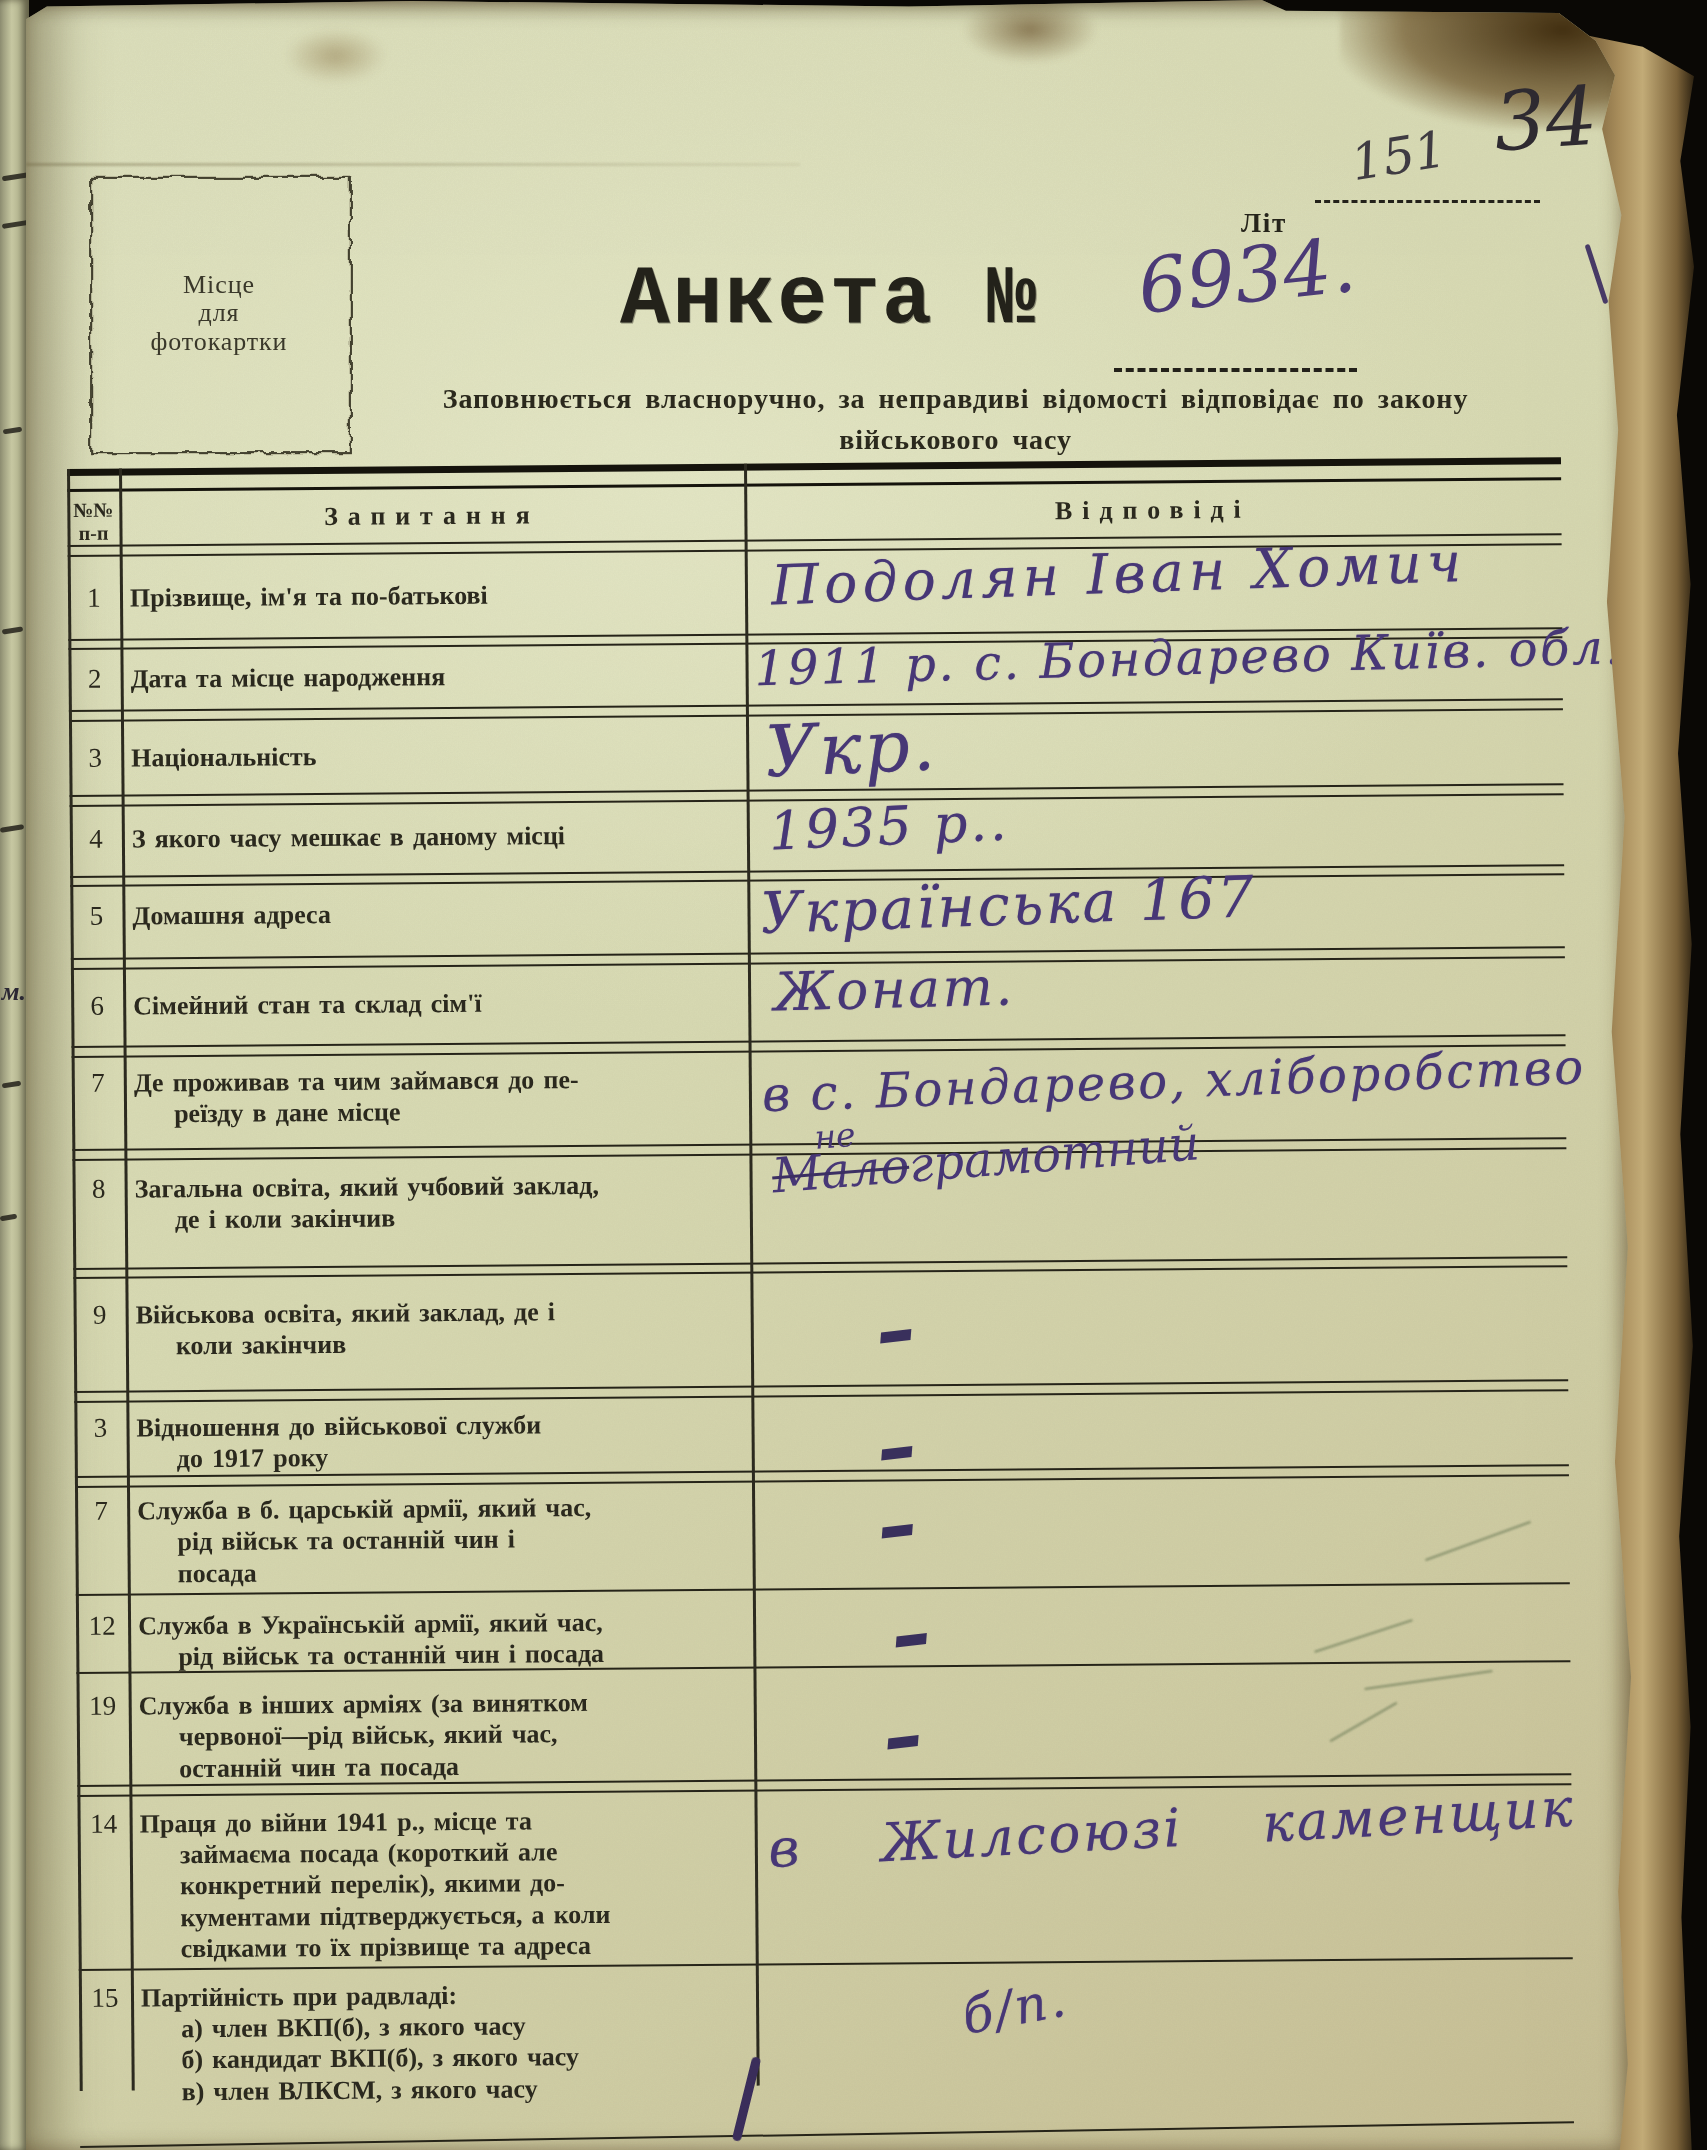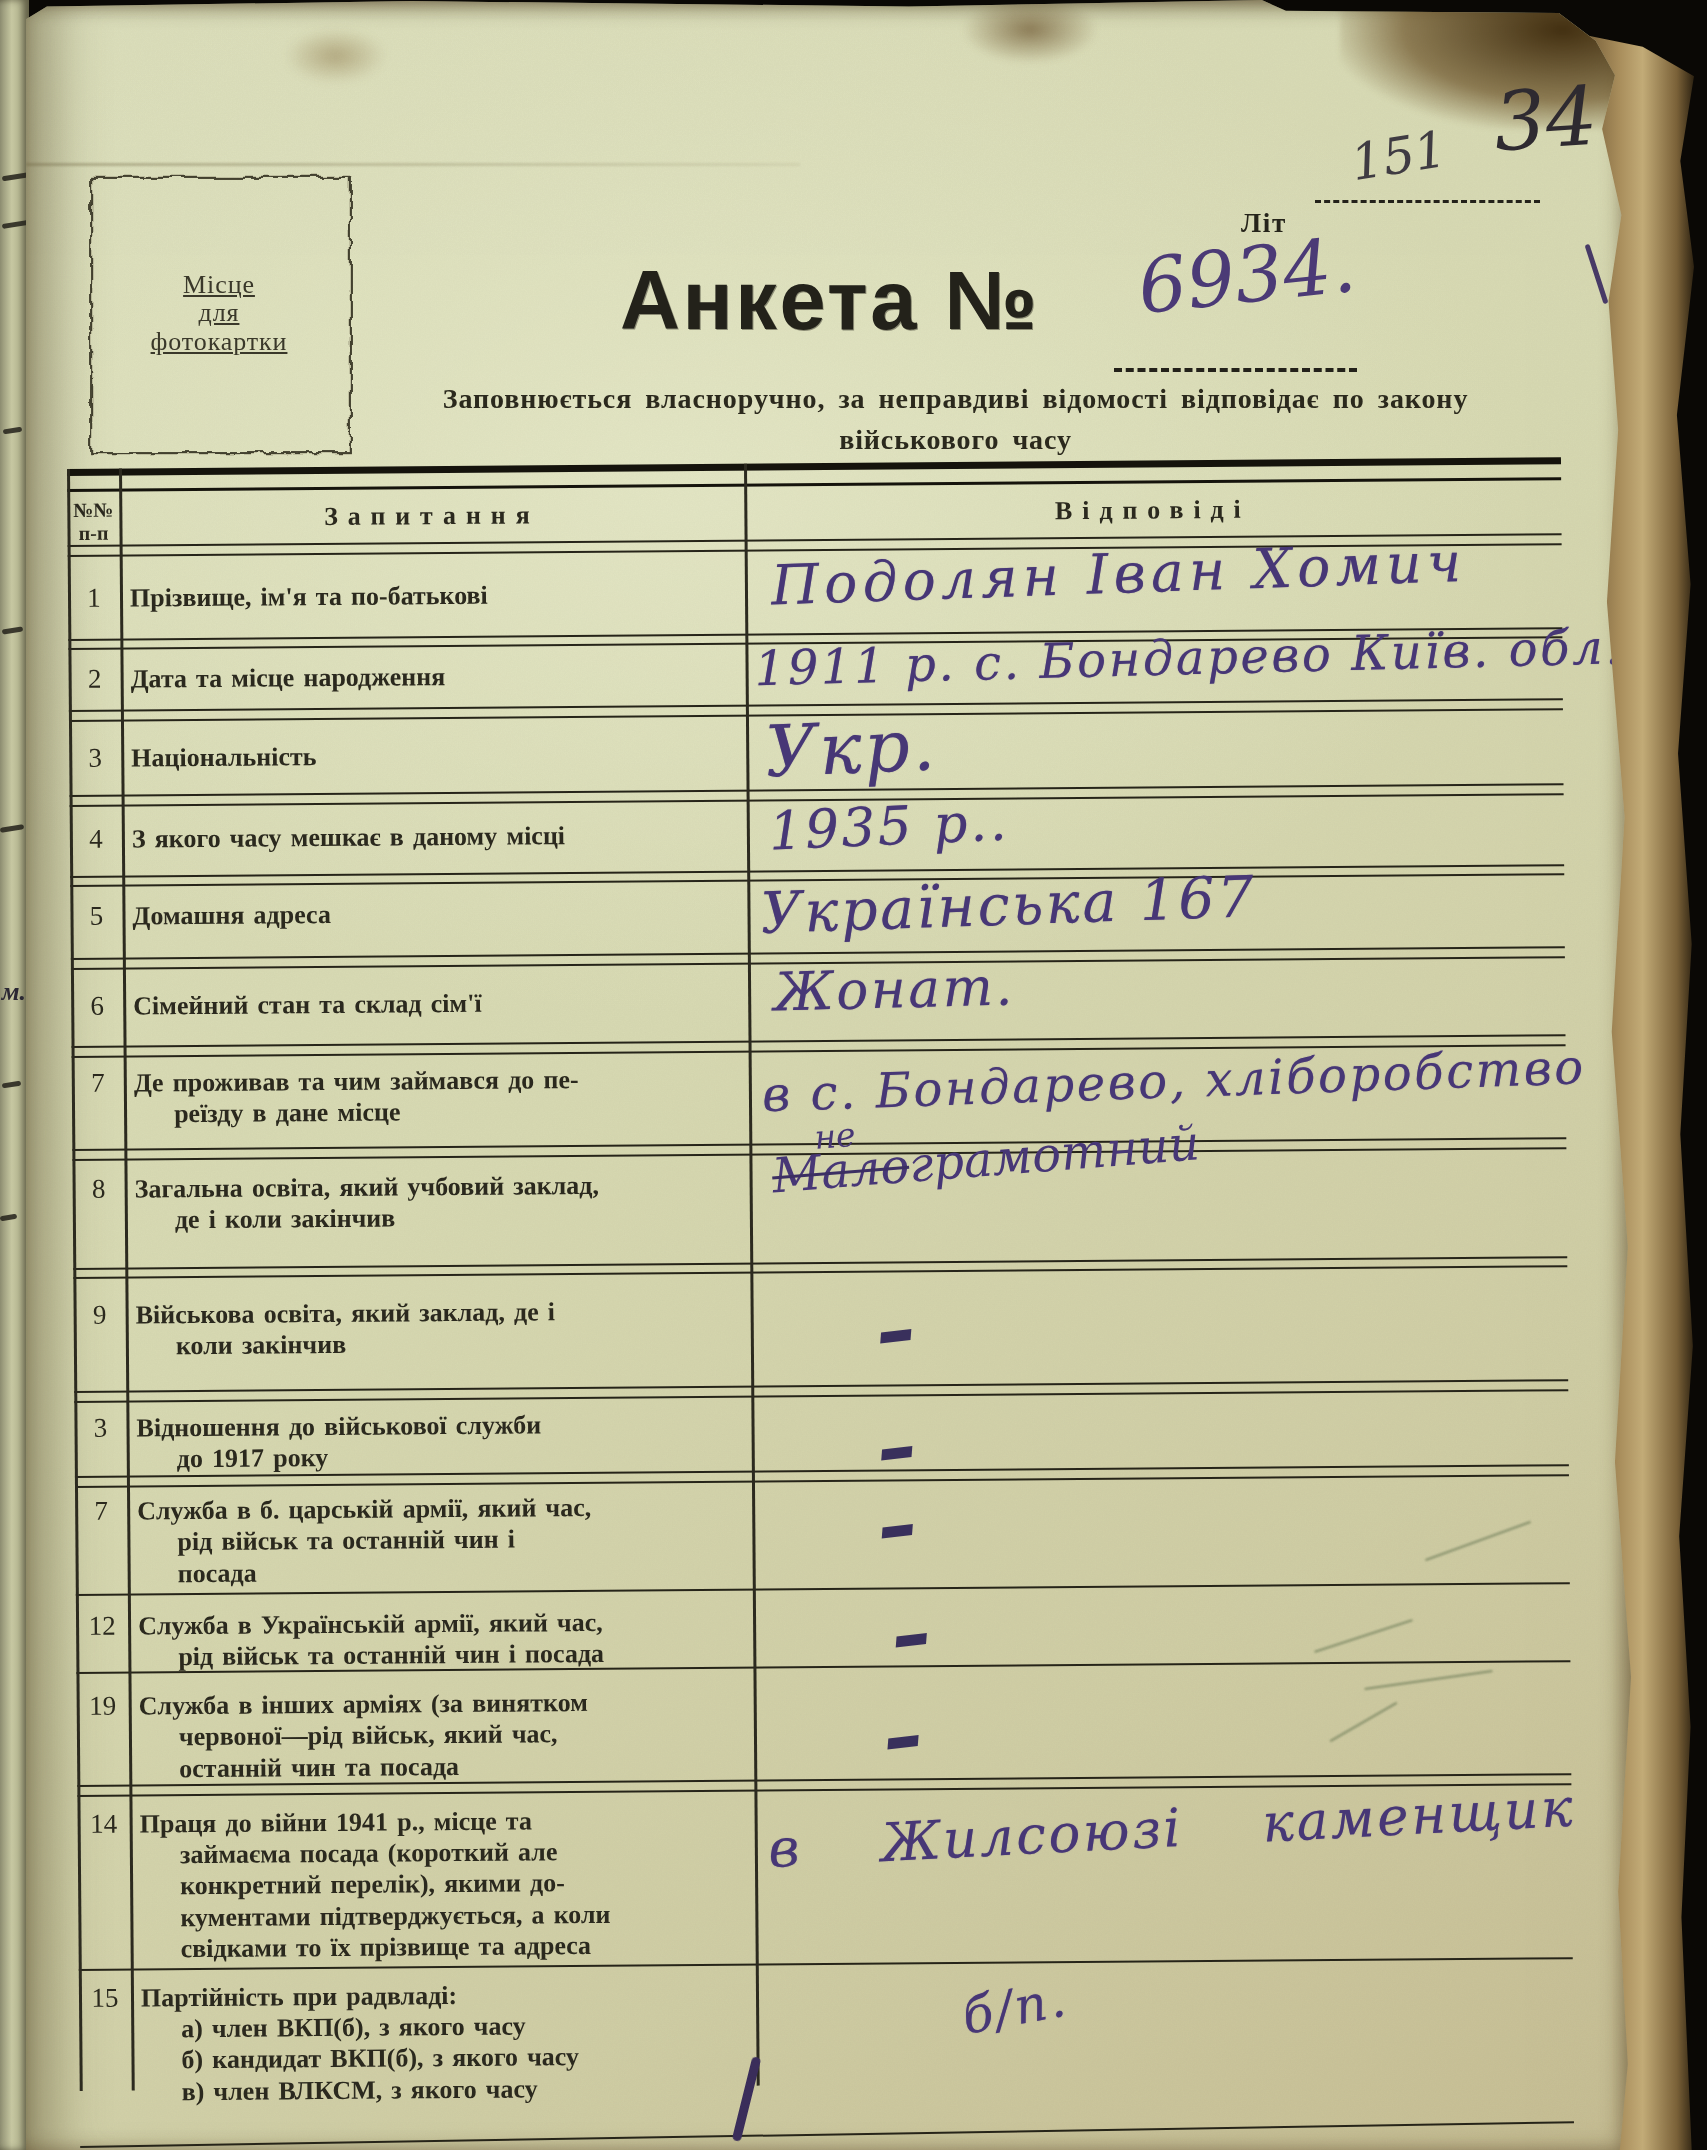--- a/index.html
+++ b/index.html
@@ -40,31 +40,31 @@
   .stain.s3{left:258px;top:27.5px;width:103px;height:56px;filter:blur(4.3px);
     background:radial-gradient(ellipse,rgba(120,92,44,.4),rgba(0,0,0,0) 70%);}
   .fold{position:absolute;left:0;top:163px;width:774px;height:3.4px;filter:blur(0.9px);
     background:linear-gradient(90deg,rgba(110,100,65,.4),rgba(110,100,65,.08));}
 
   
   .photo-box{position:absolute;left:56px;top:169px;width:274px;height:289px;}
   .photo-box svg{position:absolute;inset:0;}
   .photo-text{position:absolute;inset:0;display:flex;flex-direction:column;
     justify-content:center;align-items:center;gap:29px;text-align:center;
-    font-size:26px;color:#3a382a;letter-spacing:0.9px;white-space:pre-line;line-height:1.1;text-decoration:underline;}
+    font-size:26px;color:#3a382a;letter-spacing:0.9px;white-space:pre-line;line-height:1.1;}
 
   
   .lit-label{position:absolute;left:1215px;top:208px;font-size:27px;font-weight:bold;letter-spacing:1.7px;color:#26241a;}
   .lit-line{position:absolute;left:1289px;top:200px;width:225px;border-bottom:3.4px dashed #23211a;}
   .hand{font-family:"DejaVu Serif",serif;font-style:italic;color:#473776;}
   .lit-value{position:absolute;left:1325px;top:127px;font-size:50px;color:#3f3b42;transform:rotate(-9deg);}
   .page-number{position:absolute;left:1468px;top:72px;font-size:81px;color:#2e2a30;transform:rotate(-4deg);}
 
   
-  .title{position:absolute;left:594px;top:253px;font-family:Liberation Sans, sans-serif;
+  .title{position:absolute;left:594px;top:253px;font-family:Liberation Mono, monospace;
     font-weight:bold;font-size:83px;letter-spacing:2.6px;color:#23221a;
     text-shadow:0.9px 0.9px 0 rgba(58,56,44,.5);text-align:right;}
   .form-number{position:absolute;left:1112px;top:231px;font-size:76px;color:#4b3a76;transform:rotate(-6deg);}
   .number-line{position:absolute;left:1088px;top:368px;width:243px;border-bottom:4.3px dashed #23211a;}
   .subtitle{position:absolute;left:336px;top:379px;width:1187px;text-align:center;
     font-size:28px;font-weight:bold;letter-spacing:0.9px;word-spacing:5.2px;
     line-height:1.45;white-space:pre-line;color:#2b291d;}
 
   
   .tbl{position:absolute;left:41px;top:469px;width:1494px;

